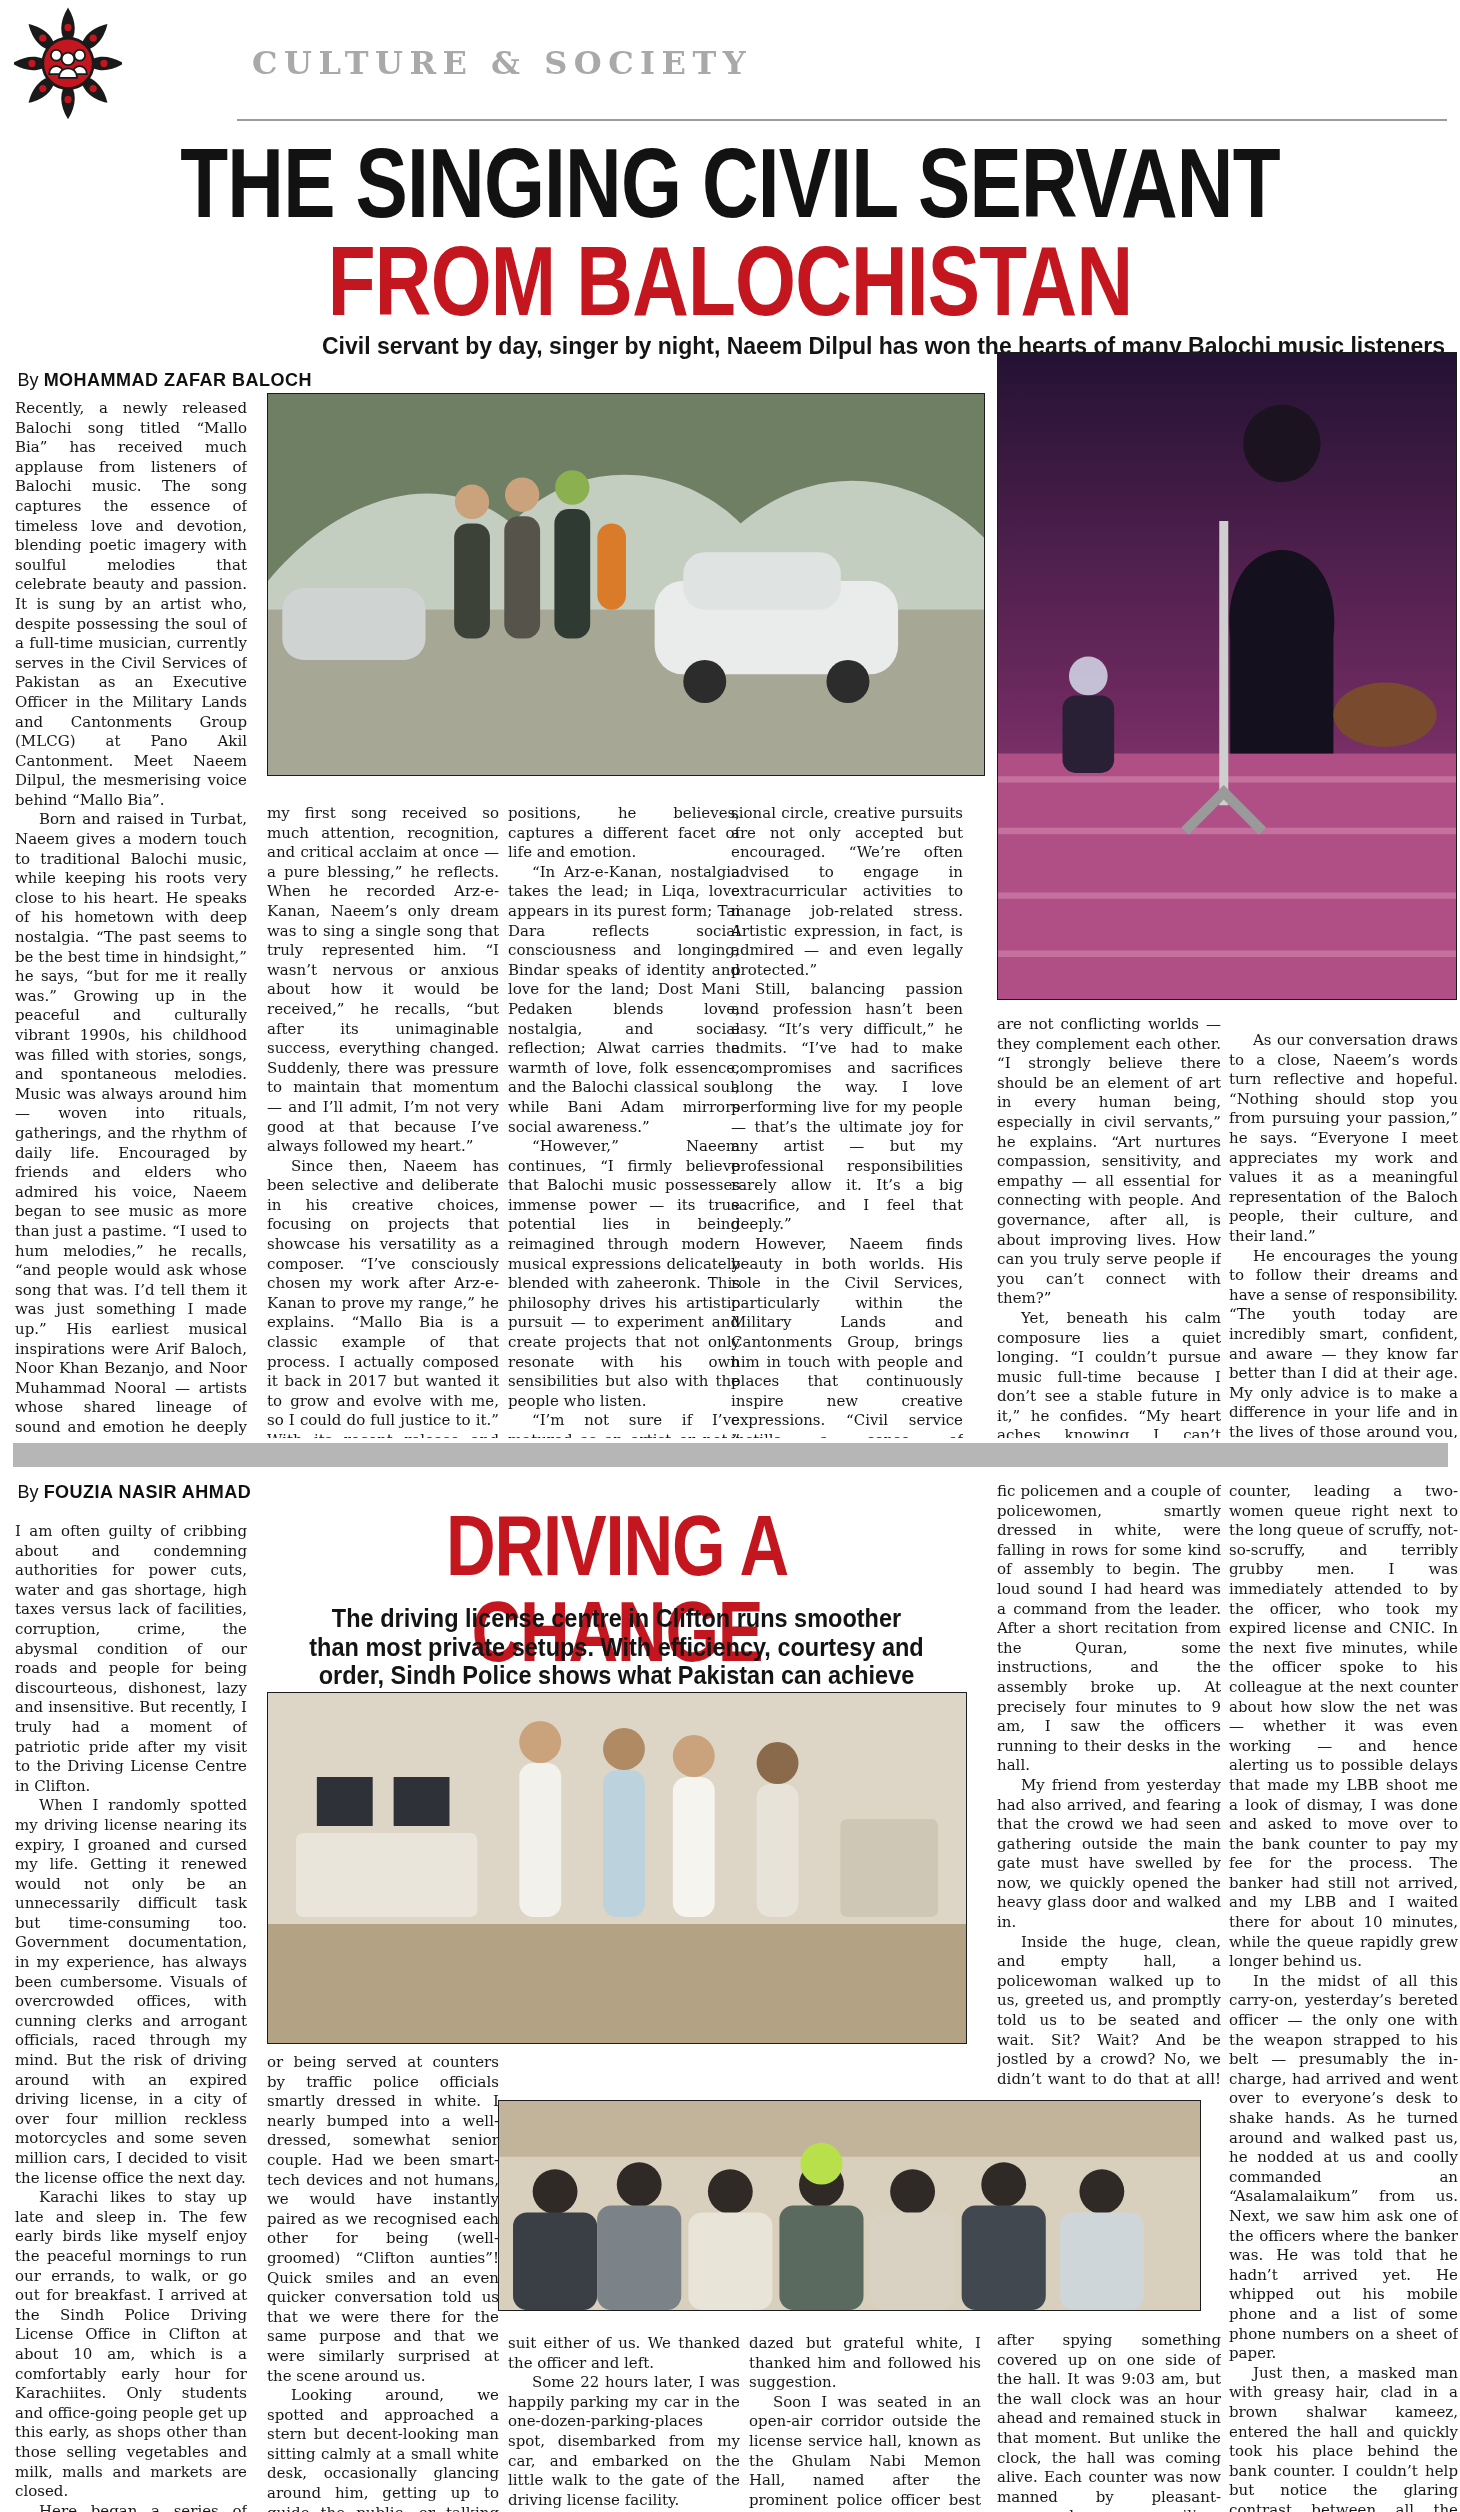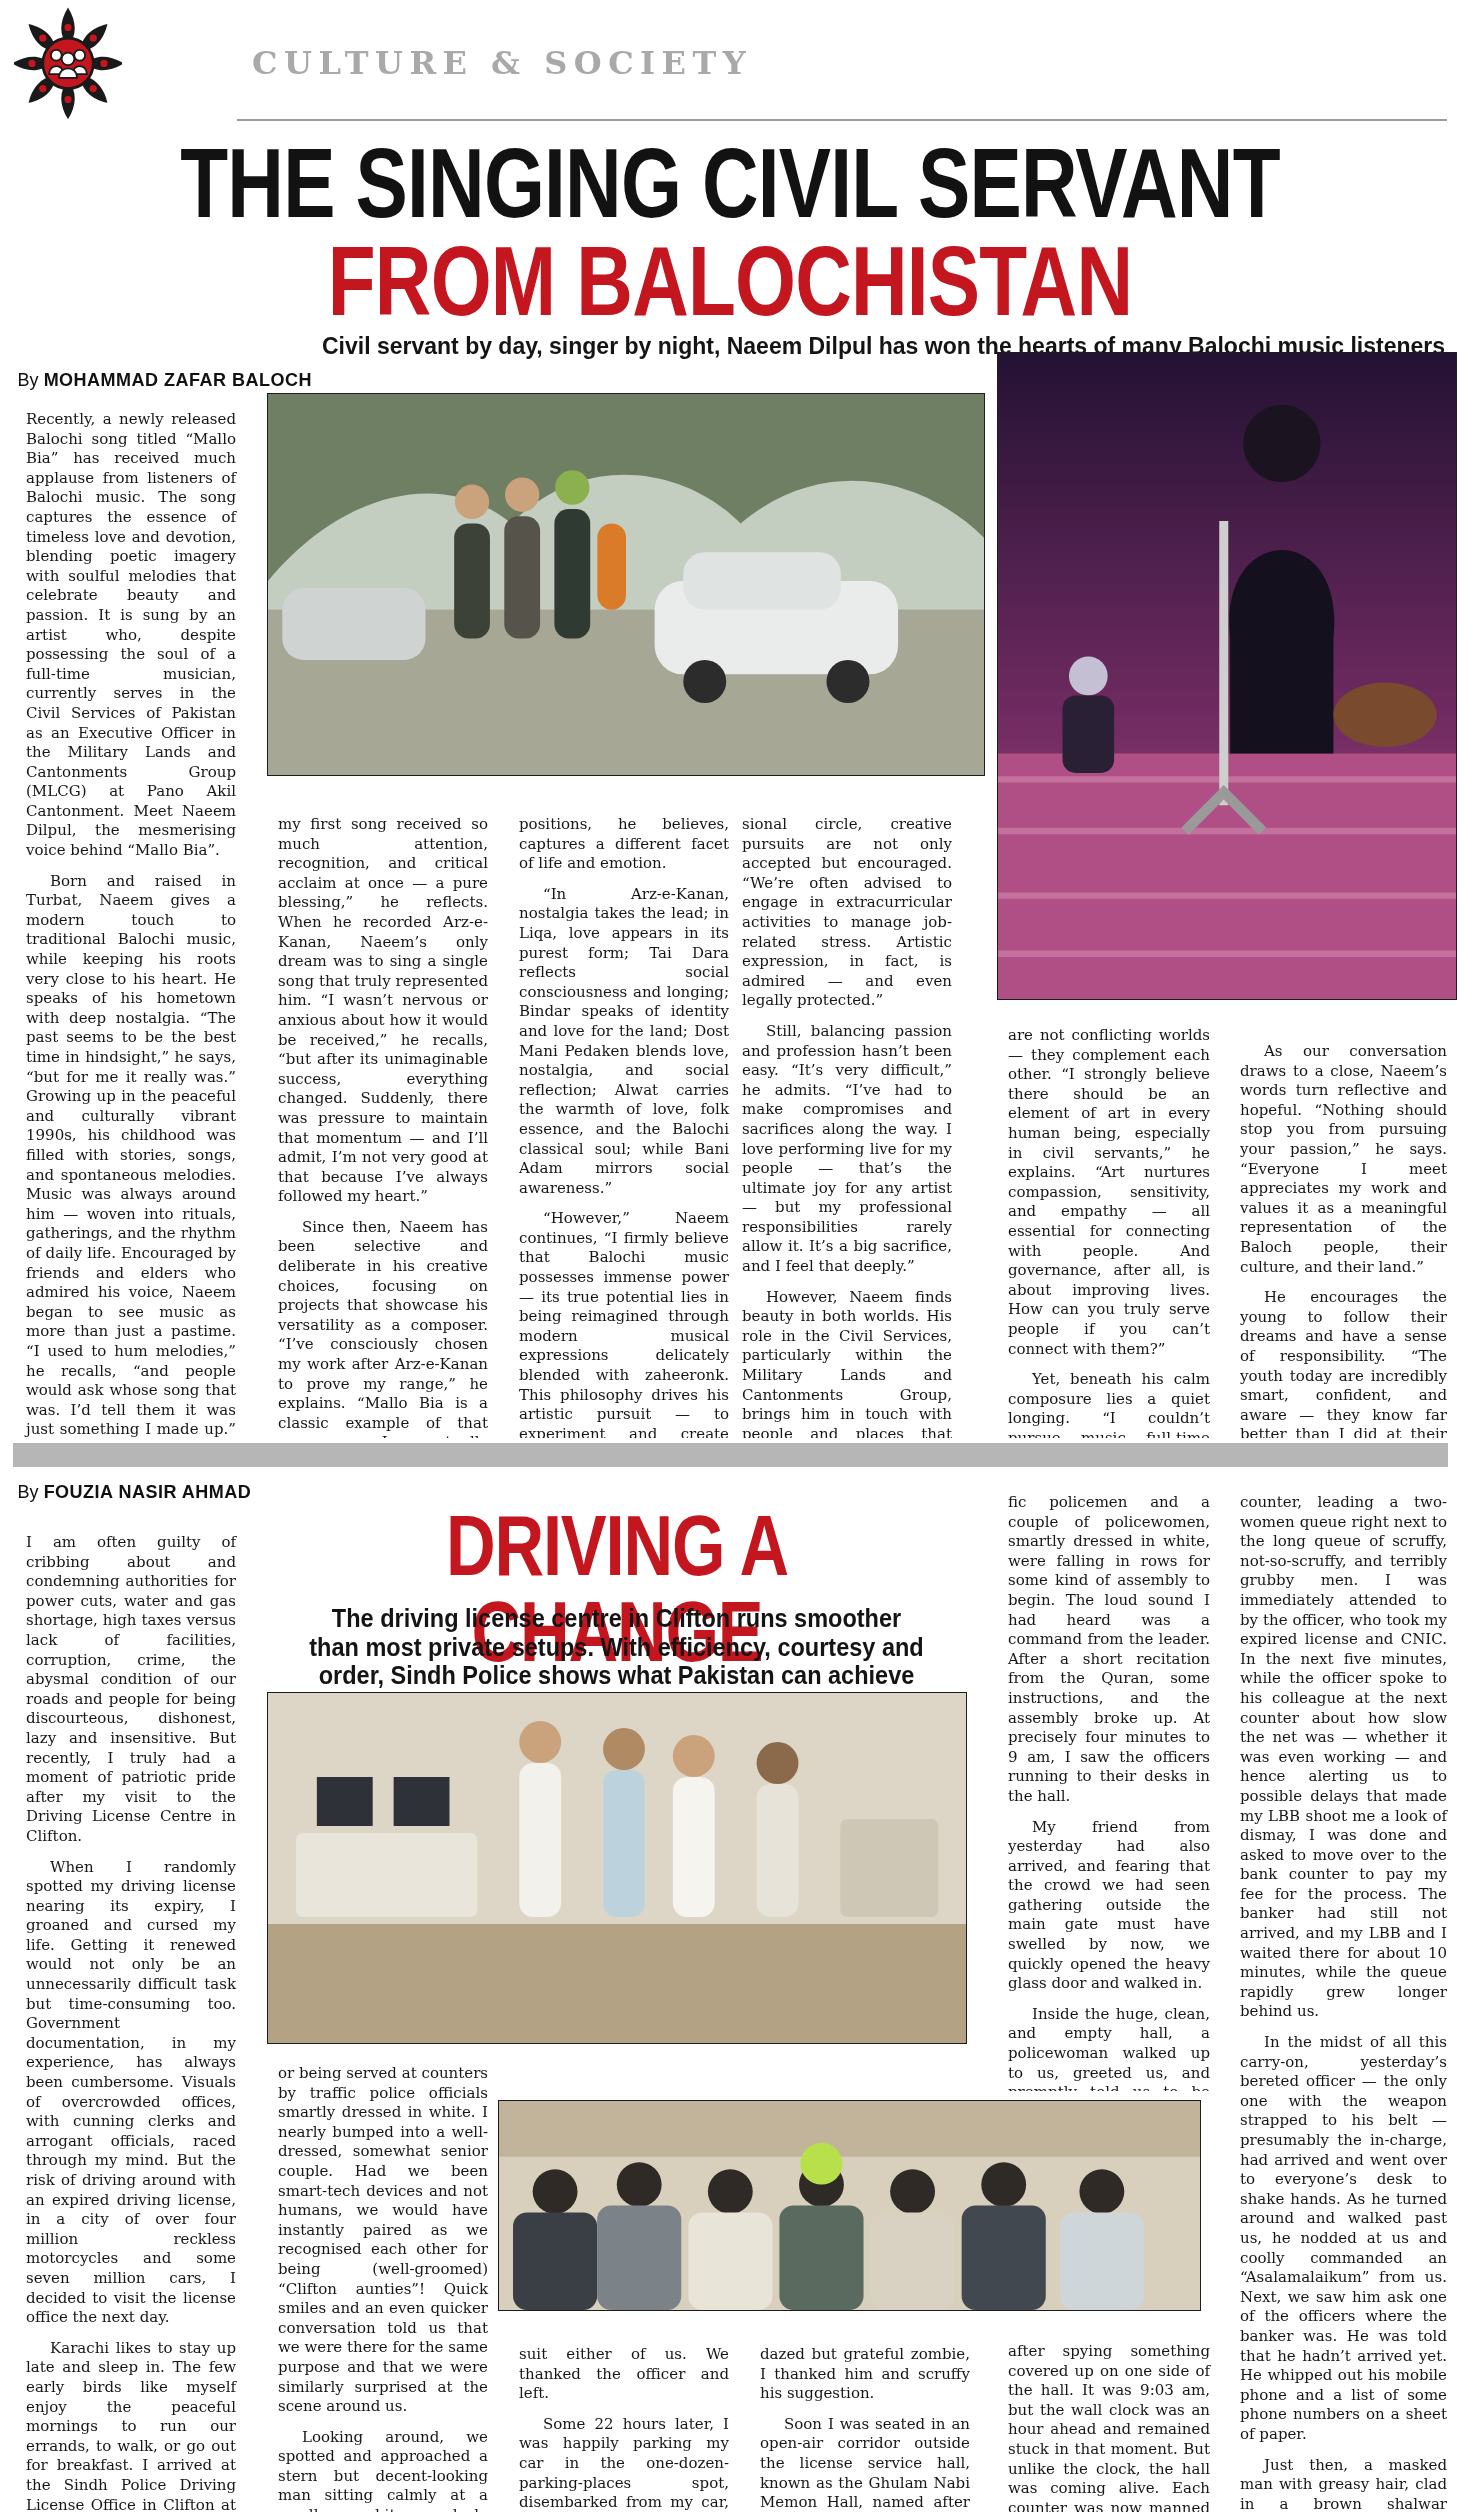--- a/index.html
+++ b/index.html
@@ -16,21 +16,21 @@
         transform:scaleX(0.8);transform-origin:50% 0;letter-spacing:-1px;line-height:1;}
   .a1-title1{left:15px;top:134px;width:1430px;font-size:98px;color:#121212;}
   .a1-title2{left:15px;top:232px;width:1430px;font-size:98px;color:#c4161f;}
   .a1-sub{left:15px;top:333px;width:1430px;text-align:right;font-family:"Liberation Sans",sans-serif;
         font-weight:700;font-size:23px;color:#141414;}
   .byline{font-family:"Liberation Sans",sans-serif;font-size:18px;color:#111;}
   .byline b{font-weight:700;letter-spacing:0.5px;}
   .a1-byline{left:17.6px;top:370px;}
   
   .col{position:absolute;overflow:hidden;}
-  .col p{margin:11px;font-size:15px;line-height:19.6px;text-align:justify;text-indent:24px;color:#161616;}
+  .col p{margin:0;font-size:15px;line-height:19.6px;text-align:justify;text-indent:24px;color:#161616;}
   .col p.ni{text-indent:0;}
   .a1-c1{left:15px;top:399px;width:232px;height:1038px;}
   .a1-c2{left:267px;top:804px;width:232px;height:634px;}
   .a1-c3{left:508px;top:804px;width:232px;height:634px;}
   .a1-c4{left:731px;top:804px;width:232px;height:634px;}
   .a1-c5{left:997px;top:1015px;width:224px;height:423px;}
   .a1-c6{left:1229px;top:1031px;width:229px;height:407px;}
   
   .photo{position:absolute;border:1px solid #1c1c1c;box-sizing:border-box;overflow:hidden;}
   .photo svg{display:block;width:100%;height:100%;}
@@ -243,21 +243,21 @@
     <p class="ni">or being served at counters by traffic police officials smartly dressed in white. I nearly bumped into a well-dressed, somewhat senior couple. Had we been smart-tech devices and not humans, we would have instantly paired as we recognised each other for being (well-groomed) “Clifton aunties”! Quick smiles and an even quicker conversation told us that we were there for the same purpose and that we were similarly surprised at the scene around us.</p>
     <p>Looking around, we spotted and approached a stern but decent-looking man sitting calmly at a small white desk, occasionally glancing around him, getting up to guide the public, or talking into his little mobile phone. He wore a number of badges on his white uniform, a beret on his head, and a service weapon was strapped to his belt.</p>
 
   </div>
   <div class="col a2-c3">
     <p class="ni">suit either of us. We thanked the officer and left.</p>
     <p>Some 22 hours later, I was happily parking my car in the one-dozen-parking-places spot, disembarked from my car, and embarked on the little walk to the gate of the driving license facility.</p>
     <p>Small surprise. A dozen scruffy men were already waiting on the street outside the big gate that was still shut. It was only 8:30 am. A bigger surprise came when one of them addressed me directly and suggested that I knock on the closed gate and walk inside to the seats meant for the public inside the premises. Like a</p>
   </div>
   <div class="col a2-c4">
-    <p class="ni">dazed but grateful zombie, I thanked him and scruffy his suggestion.</p>
+    <p class="ni">dazed but grateful white, I thanked him and followed his suggestion.</p>
     <p>Soon I was seated in an open-air corridor outside the license service hall, known as the Ghulam Nabi Memon Hall, named after the prominent police officer best known for serving as the Inspector General of Police for Sindh. As I was basking in the morning sun, with my eyes closed and thinking about how happy my doctor would be that I was getting my daily vitamin D and melatonin boost, I heard a strange and loud sound.</p>
 
   </div>
   <div class="col a2-c5a">
     <p class="ni">fic policemen and a couple of policewomen, smartly dressed in white, were falling in rows for some kind of assembly to begin. The loud sound I had heard was a command from the leader. After a short recitation from the Quran, some instructions, and the assembly broke up. At precisely four minutes to 9 am, I saw the officers running to their desks in the hall.</p>
     <p>My friend from yesterday had also arrived, and fearing that the crowd we had seen gathering outside the main gate must have swelled by now, we quickly opened the heavy glass door and walked in.</p>
     <p>Inside the huge, clean, and empty hall, a policewoman walked up to us, greeted us, and promptly told us to be seated and wait. Sit? Wait? And be jostled by a crowd? No, we didn’t want to do that at all! We had made the super-mega effort of arriving here and we wanted some prompt service. We mumbled something about tokens, but she assured us that we would be called to the desk soon.</p>
 
   </div>
   <div class="col a2-c5b">

